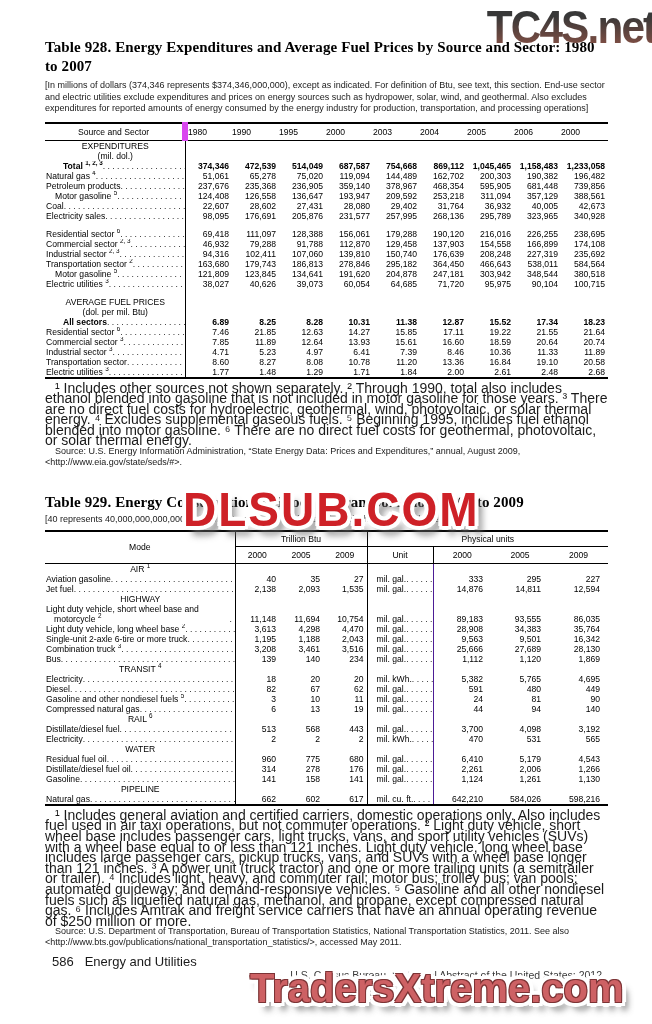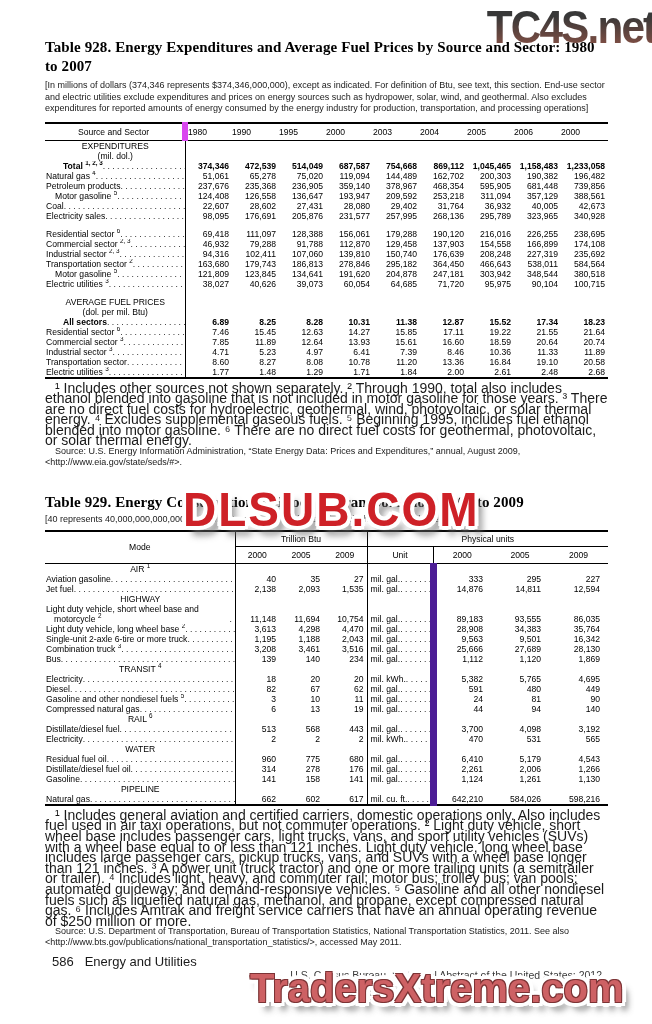--- a/index.html
+++ b/index.html
@@ -46,21 +46,21 @@
   
   .t928 thead th { border-bottom:1px solid #000; padding:3px 0 3px; }
   .t928 .stub-h { border-right:6px solid #d946ef; text-align:center; }
   .t928 .yr { text-align:left; padding-right:8px; }
 
   
   .t929 thead th { padding:2px 0; }
   .t929 .mode-h { border-right:1px solid #000; border-bottom:1px solid #000; text-align:center; vertical-align:middle; }
   .t929 .grp { text-align:center; border-bottom:1px solid #000; }
   .t929 .yr2 { text-align:center; border-bottom:1px solid #000; padding:3px 0; }
-  .t929 .unit { padding-left:3px; border-right:7px solid #4c1d95;margin-left:43px; }
+  .t929 .unit { padding-left:9px; border-right:1px solid #4c1d95;margin-left:43px; }
 
   
   .footer-left { position:absolute; left:52px; top:954px; font-size:13px; color:#1a1a1a; }
   .footer-left .num { margin-right:11px; }
   .credit { position:absolute; left:12px; top:969px; width:590px; text-align:right;
             font-size:10.5px; color:#3b3b3b; z-index:1; }
 
   
   .wm-top {
     position:absolute; top:0px; right:-3px; z-index:5;
@@ -375,21 +375,21 @@
             <td class="v">18.23</td>
           </tr>
           <tr>
             <td class="stub">
               <div class="fr">
                 <span class="lbl ind0">Residential sector <sup>6</sup></span>
                 <span class="leader"></span>
               </div>
             </td>
             <td class="v">7.46</td>
-            <td class="v">15.45</td>
+            <td class="v">21.85</td>
             <td class="v">12.63</td>
             <td class="v">14.27</td>
             <td class="v">15.85</td>
             <td class="v">17.11</td>
             <td class="v">19.22</td>
             <td class="v">21.55</td>
             <td class="v">21.64</td>
           </tr>
           <tr>
             <td class="stub">

